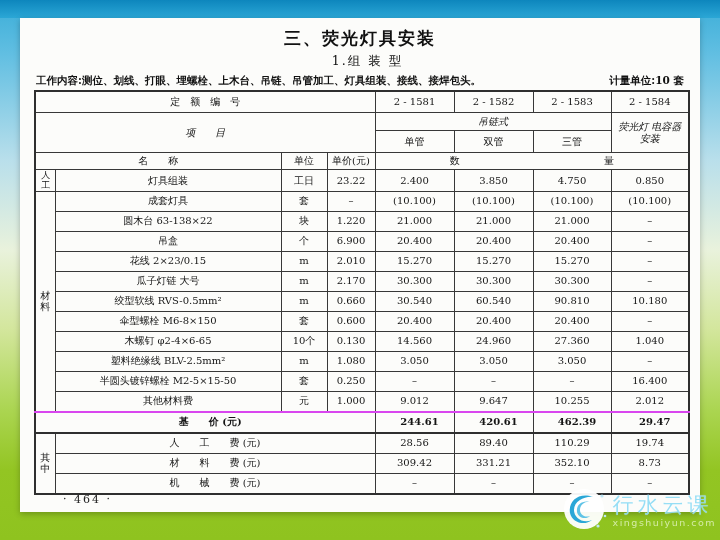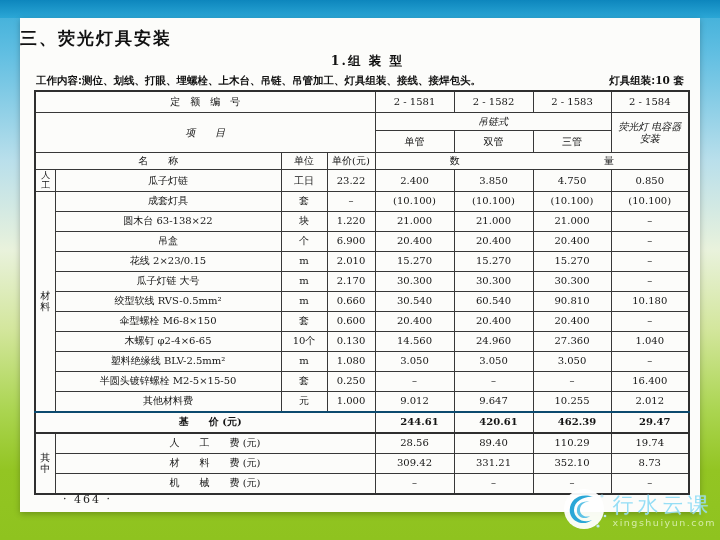--- a/index.html
+++ b/index.html
@@ -3,35 +3,35 @@
 <meta charset="utf-8">
 <style>
   html,body{margin:0;padding:0;width:720px;height:540px;overflow:hidden;}
   .frame{position:relative;width:720px;height:540px;
     background:linear-gradient(180deg,#3aadd8 0px,#62bfe2 55px,#b9dfeb 160px,#e9f2dc 250px,#d3e69c 330px,#abd551 410px,#93c523 470px,#8fc31f 540px);
     font-family:"DejaVu Serif", serif;}
   .topbar{position:absolute;top:0;left:0;width:720px;height:18px;
     background:linear-gradient(180deg,#0d86bd,#2ba7d6);}
   .page{position:absolute;left:20px;top:18px;width:680px;height:494px;
     background:#fcfcfa;box-shadow:0 2px 6px rgba(0,0,0,.25);}
-  .doc-title{margin-top:9px;font-size:17px;font-weight:bold;letter-spacing:2px;color:#111;}
-  .doc-subtitle{margin-top:3px;text-align:center;font-size:12.5px;font-weight:bold;letter-spacing:2px;color:#111;margin-left:15px;}
+  .doc-title{margin-top:9px;text-align:center;font-size:17px;font-weight:bold;letter-spacing:2px;color:#111;}
+  .doc-subtitle{margin-top:3px;text-align:center;font-size:12.5px;font-weight:normal;letter-spacing:2px;color:#111;margin-left:15px;}
   .workline{display:flex;justify-content:space-between;align-items:center;
     margin:4px 16px 2px 16px;font-size:10.5px;font-weight:bold;color:#111;white-space:nowrap;}
   .quota-table{border-collapse:collapse;margin-left:14px;margin-top:1px;table-layout:fixed;
     width:654px;font-size:10px;color:#151515;border:2px solid #2f2f2f;}
   .quota-table td{border:1px solid #383838;text-align:center;padding:0 2px;height:19px;line-height:1.15;overflow:hidden;}
   .h1 td{height:20px;} .h2 td{height:17px;font-style:italic;} .h3 td{height:21px;} .h4 td{height:16px;}
   .name{text-align:left;padding-left:7px;}
   .vert{white-space:pre-line;line-height:1.55;font-size:10px;padding:0;}
   .cat1{font-size:9px;padding:0;letter-spacing:-1px;}
   .lastcol{text-align:left;padding:0 3px 0 5px;line-height:1.35;}
   .qty{display:flex;justify-content:space-around;}
   .bold{font-weight:bold;}
-  .base-row td{border-top:2px solid #0c4a6e;border-bottom:2px solid #2f2f2f;padding-left:12px;}
+  .base-row td{border-top:2px solid #d946ef;border-bottom:2px solid #2f2f2f;padding-left:12px;}
   .sumlbl{text-align:center;}
   .pageno{position:absolute;left:43px;bottom:6px;font-size:11px;color:#222;letter-spacing:2px;}
   .watermark{position:absolute;right:4px;bottom:8px;display:flex;align-items:center;gap:5px;z-index:5;}
   .wm-text{display:flex;flex-direction:column;align-items:flex-start;}
   .wm-brand{font-size:21px;color:#8edcf5;letter-spacing:4px;font-family:"DejaVu Sans",sans-serif;
     text-shadow:0 0 1px rgba(255,255,255,.7);opacity:.92;}
   .wm-url{font-size:9.5px;color:#dcf0b4;font-family:"DejaVu Sans",sans-serif;letter-spacing:1.5px;margin-top:-2px;opacity:.9;}
 </style>
 </head>
 <body>
@@ -40,21 +40,21 @@
   <div class="topbar"></div>
 
   <div class="page">
     <div class="doc-title">三、荧光灯具安装</div>
     <div class="doc-subtitle">1.组 装 型</div>
 
     <div class="workline">
       <div>
         <span>工作内容:</span><span>测位、划线、打眼、埋螺栓、上木台、吊链、吊管加工、灯具组装、接线、接焊包头。</span>
       </div>
-      <span>灯具组装:10 套</span>
+      <span>计量单位:10 套</span>
     </div>
 
     <table class="quota-table">
       <colgroup>
         <col style="width:20px">
           <col style="width:226px">
           <col style="width:46px">
           <col style="width:48px">
         <col style="width:79px">
           <col style="width:79px">
@@ -87,21 +87,21 @@
             <div class="qty">
               <span>数</span>
               <span>量</span>
             </div>
           </td>
         </tr>
       </thead>
       <tbody>
           <tr>
             <td class="cat1" rowspan="1">人工</td>
-            <td class="name">瓜子灯链</td>
+            <td class="name">灯具组装</td>
             <td>工日</td>
             <td>23.22</td>
             <td>2.400</td>
             <td>3.850</td>
             <td>4.750</td>
             <td>0.850</td>
           </tr>
           <tr>
             <td class="vert" rowspan="11">材
 料</td>

